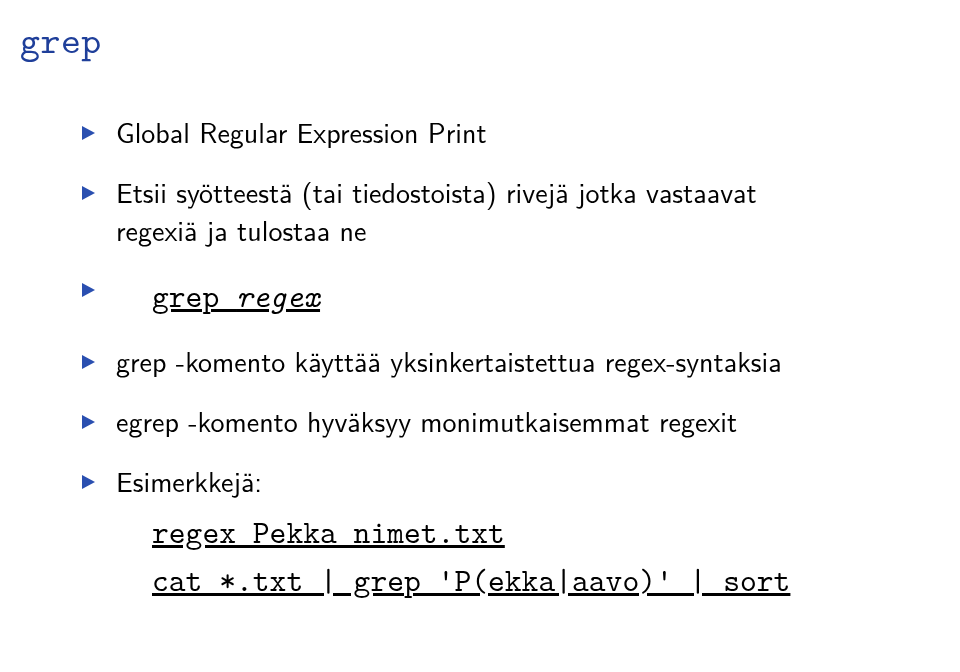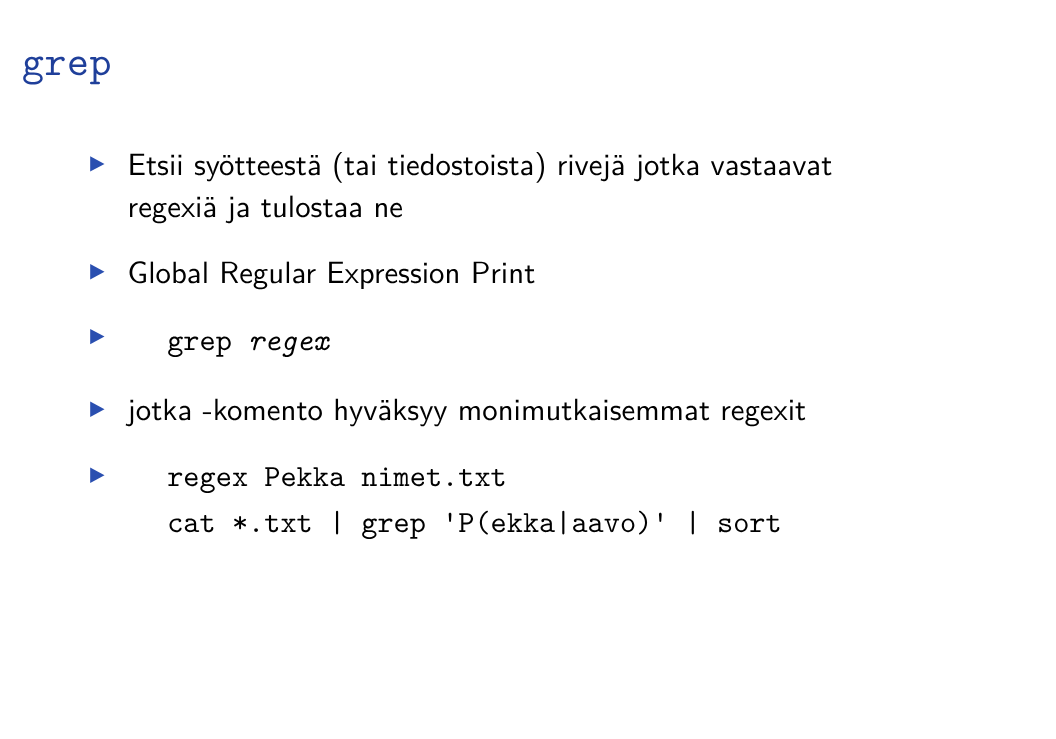--- a/index.html
+++ b/index.html
@@ -9,21 +9,21 @@
     height: 672px;
     background: #ffffff;
     font-family: "Latin Modern Sans", "Computer Modern Sans", "CMU Sans Serif", "Lucida Grande", "DejaVu Sans", sans-serif;
     color: #000000;
   }
   .slide {
     position: relative;
     width: 863px;
     height: 672px;
     box-sizing: border-box;
-    padding: 30px 60px 30px 60px;
+    padding: 14px 60px 30px 60px;
   }
   .title {
     font-family: "Latin Modern Mono", "CMU Typewriter Text", "Courier New", monospace;
     color: #1f3f9a;
     font-size: 38px;
     letter-spacing: 0.5px;
     margin-bottom: 48px;
     margin-left: -40px;
   }
   ul.top {
@@ -44,61 +44,66 @@
     left: 0;
     top: 13px;
     width: 0;
     height: 0;
     border-top: 7px solid transparent;
     border-bottom: 7px solid transparent;
     border-left: 13px solid #2a4fb0;
   }
   .subblock {
     margin: 8px 0 4px 36px;
-    font-size: 28px;
+    font-size: 32px;
     line-height: 1.5;
+    text-decoration: underline;
   }
   .tt {
     font-family: "Latin Modern Mono", "CMU Typewriter Text", "Courier New", monospace;
   }
   .it {
     font-style: italic;
     font-family: "Latin Modern Mono", "CMU Typewriter Text", "Courier New", monospace;
   }
 </style>
 </head>
 <body>
 <div class="slide">
 
 <div class="title tt">grep</div>
 
 <ul class="top">
 
   <li>
-    <span>Etsii syötteestä (tai tiedostoista) rivejä jotka vastaavat regexiä ja tulostaa ne</span>
+    <span>Global Regular Expression Print</span>
   </li>
 
   <li>
-    <span>Global Regular Expression Print</span>
+    <span>Etsii syötteestä (tai tiedostoista) rivejä jotka vastaavat regexiä ja tulostaa ne</span>
   </li>
 
   <li>
     <div class="subblock">
       <div>
         <span class="tt">grep </span><span class="it">regex</span>
       </div>
     </div>
   </li>
 
-
   <li>
-    <span>jotka -komento hyväksyy monimutkaisemmat regexit</span>
+    <span>grep -komento käyttää yksinkertaistettua regex-syntaksia</span>
   </li>
 
   <li>
+    <span>egrep -komento hyväksyy monimutkaisemmat regexit</span>
+  </li>
+
+  <li>
+    <span>Esimerkkejä:</span>
     <div class="subblock tt">
       <div>regex Pekka nimet.txt</div>
       <div>cat *.txt | grep 'P(ekka|aavo)' | sort</div>
 
     </div>
   </li>
 
 </ul>
 
 </div>

